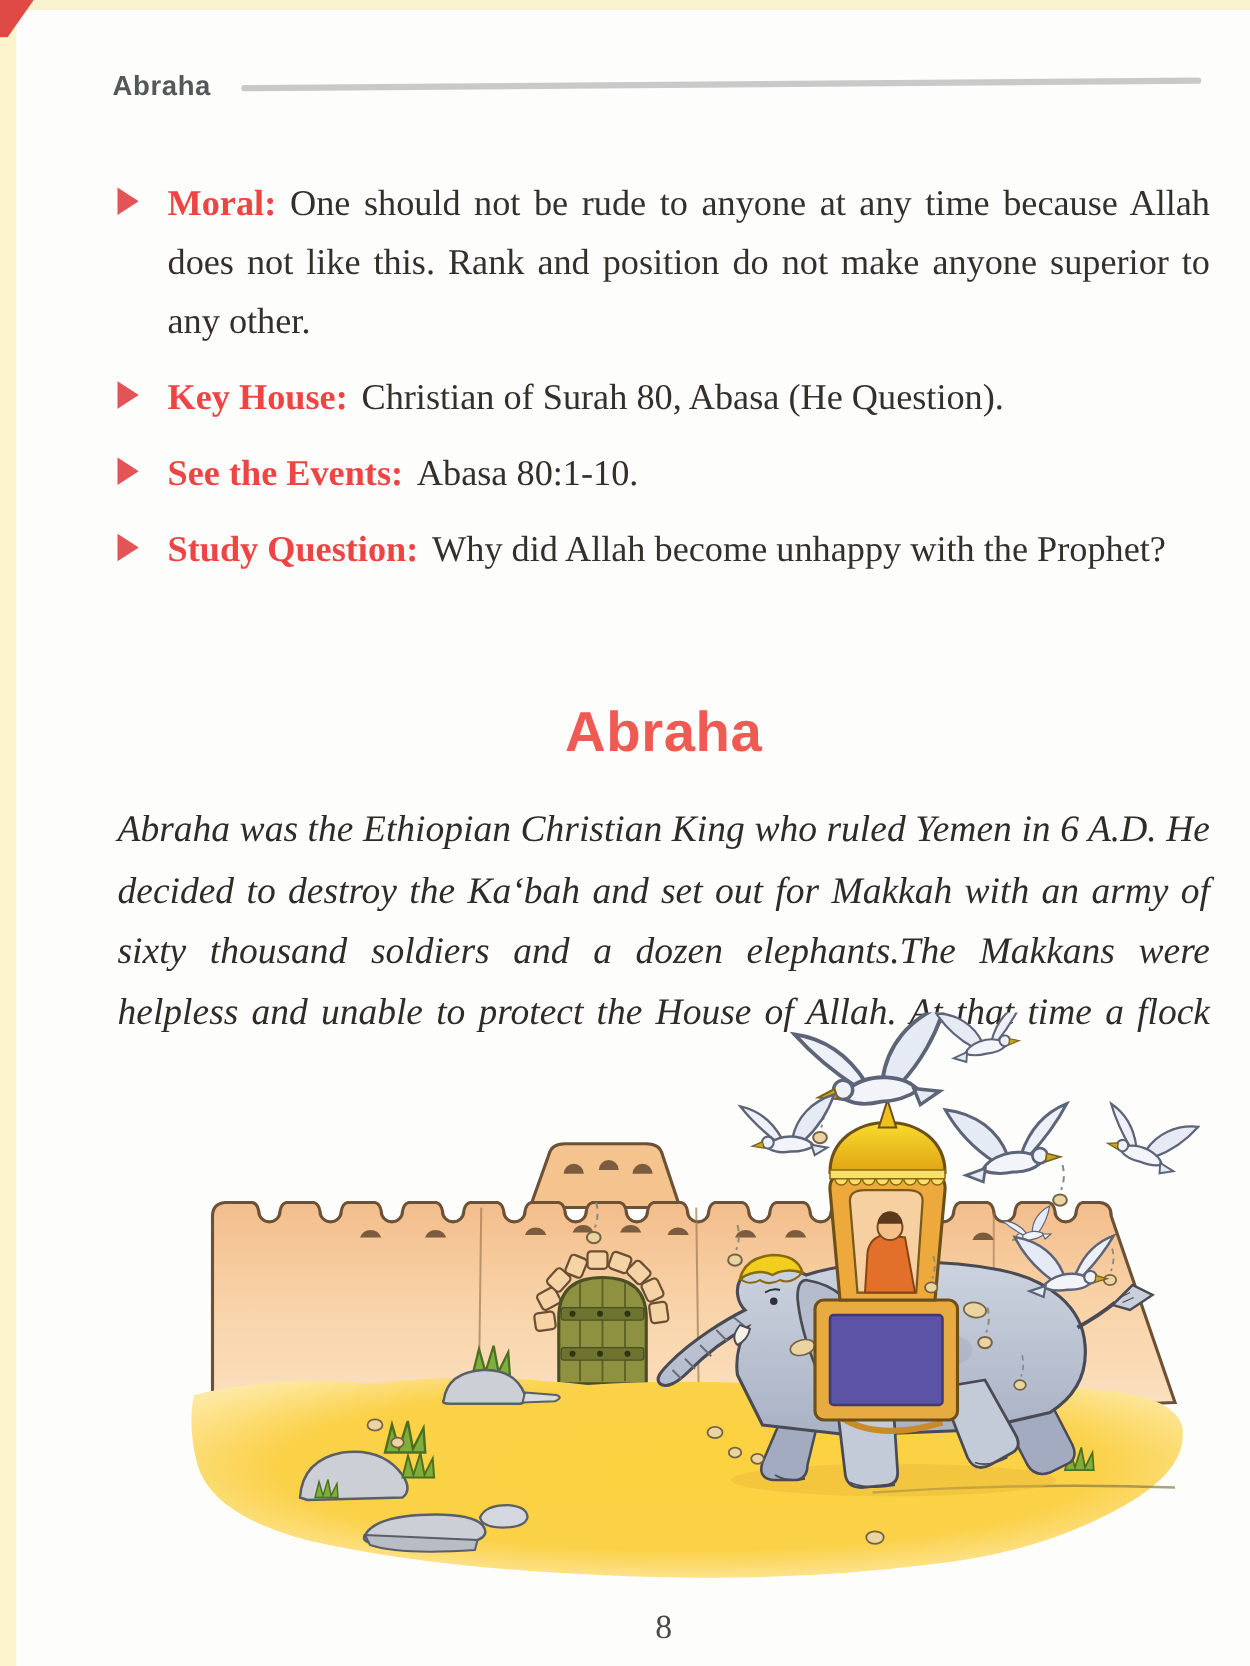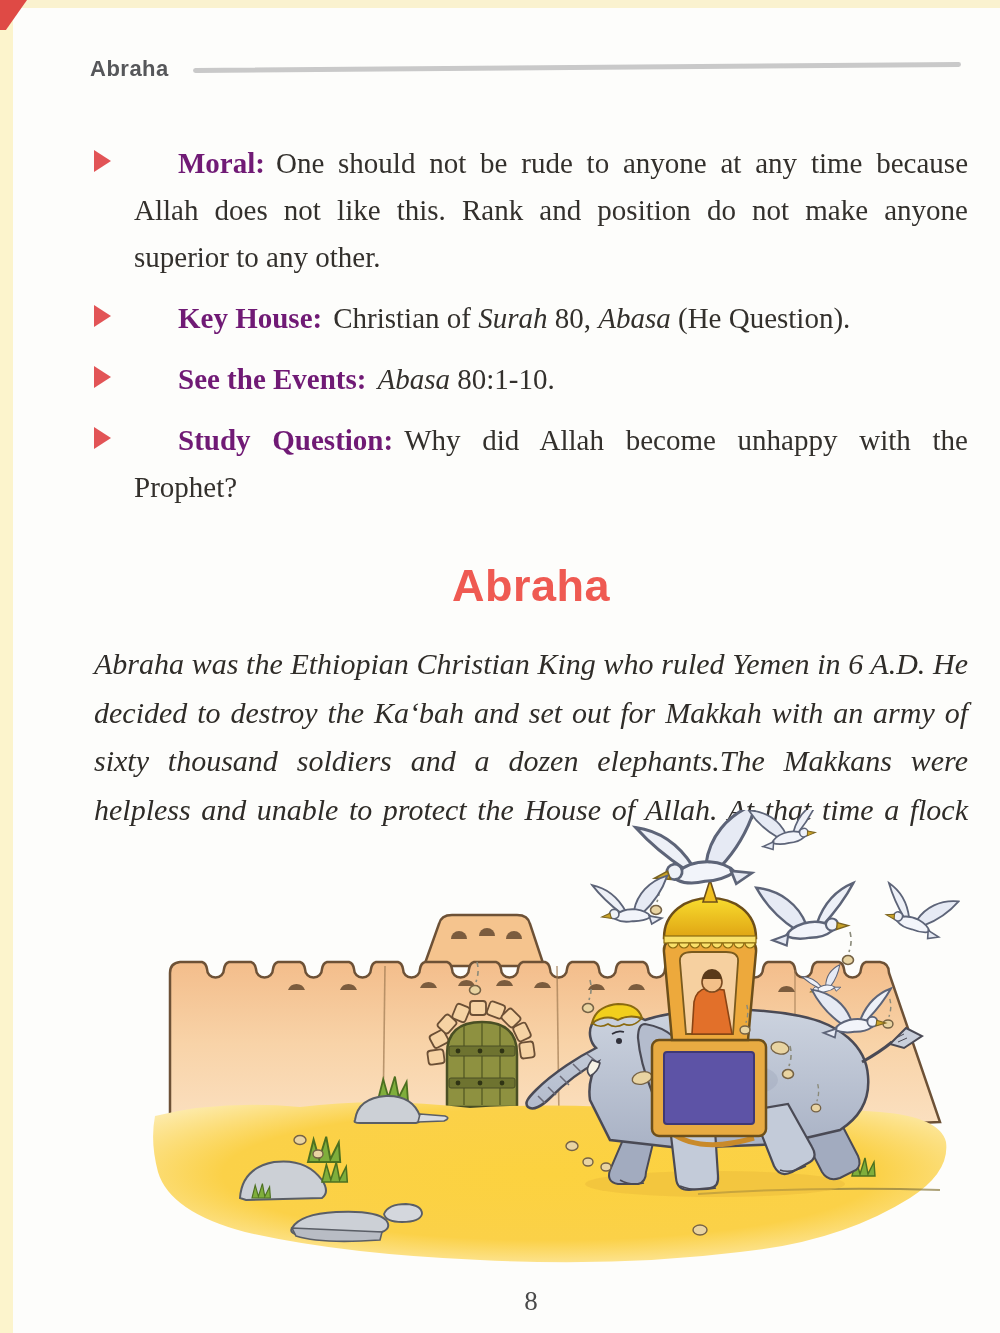--- a/index.html
+++ b/index.html
@@ -18,22 +18,22 @@
     color:#56575a;letter-spacing:.5px;}
   .runhead .rule{position:absolute;left:103px;top:9px;width:768px;height:5px;background:#c9c9c9;
     border-radius:3px;transform:rotate(-.45deg);}
   
   .bullets{position:absolute;left:94px;top:140px;width:874px;display:flex;flex-direction:column;gap:14px;}
   .bullet{display:flex;align-items:flex-start;}
   .tri{flex:0 0 40px;margin-top:10px;}
   .tri i{display:block;width:0;height:0;border-left:17px solid #e25456;
     border-top:11px solid transparent;border-bottom:11px solid transparent;}
   .bullet .txt{flex:1;font-size:29px;line-height:47px;text-align:justify;}
-  .b-label{color:#701a75;font-weight:bold;margin-right:11px;margin-left:44px;}
-  .it{font-style:italic;}
+  .b-label{color:#ef4444;font-weight:bold;margin-right:11px;}
+  .it{}
   
   .section-title{position:absolute;left:94px;top:560px;width:874px;text-align:center;
     font-family:"Liberation Sans",sans-serif;font-weight:bold;font-size:45px;color:#ef5a52;
     letter-spacing:.5px;}
   
   .para{position:absolute;left:94px;top:640px;width:874px;font-size:30px;line-height:48.5px;
     text-align:justify;text-align-last:justify;color:#2f2c28;font-style:italic;}
   
   .illo{position:absolute;left:140px;top:810px;width:820px;height:468px;}
   

